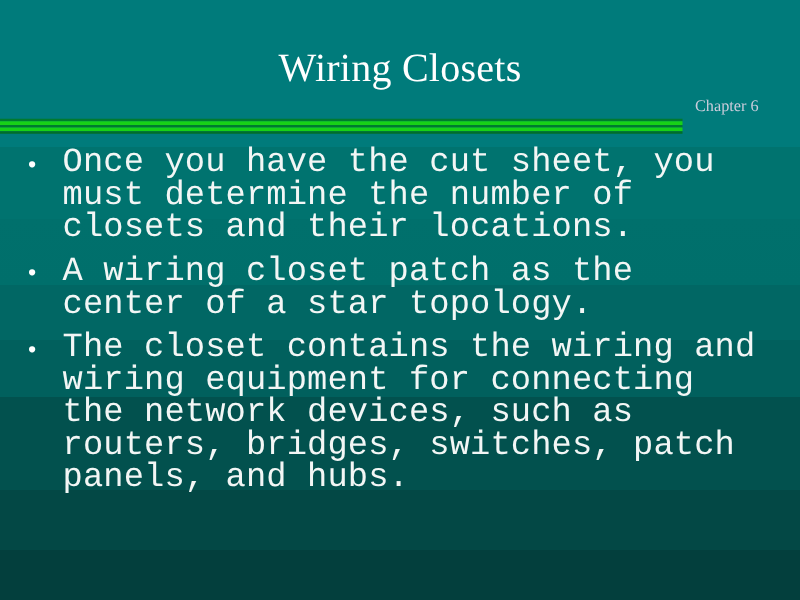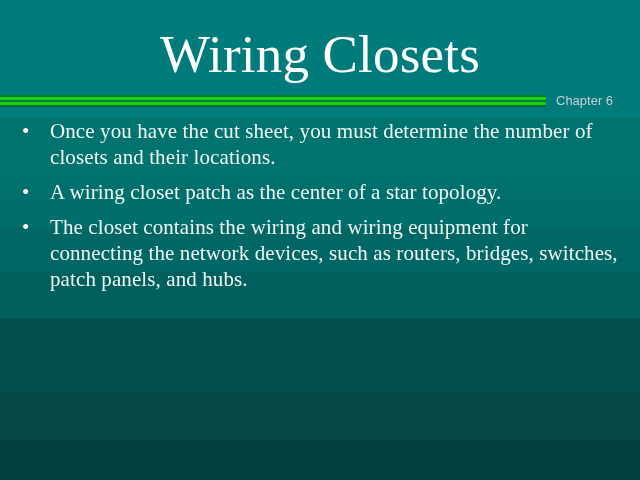--- a/index.html
+++ b/index.html
@@ -44,21 +44,21 @@
   
   #title-block {
     position: absolute;
     left: 0;
     top: 30px;
     width: 640px;
     text-align: center;
   }
   #slide-title {
     font-family: "Liberation Serif", serif;
-    font-size: 53px;
+    font-size: 32px;
     line-height: 48px;
     color: #ffffff;
     letter-spacing: 0.2px;
     white-space: nowrap;
   }
 
   
   #divider {
     position: absolute;
     left: 0;
@@ -94,22 +94,22 @@
   #divider .band-dark-bottom {
     top: 10px;
     height: 2px;
     background: #006e2a;
   }
 
   
   #chapter-label {
     position: absolute;
     left: 556px;
-    top: 93px;
-    font-family: Liberation Sans, sans-serif;
+    top: 77px;
+    font-family: Liberation Serif, serif;
     font-size: 13px;
     line-height: 16px;
     color: #c9ccdb;
     white-space: nowrap;
   }
 
   
   #bullet-list {
     position: absolute;
     left: 0;
@@ -125,22 +125,22 @@
   .bullet-marker {
     position: absolute;
     left: 22px;
     top: 0px;
     font-family: "Liberation Serif", serif;
     font-size: 21px;
     line-height: 26px;
     color: #ffffff;
   }
   .bullet-text {
-    font-family: Liberation Serif, serif;
-    font-size: 21px;
+    font-family: Liberation Mono, monospace;
+    font-size: 27px;
     line-height: 26px;
     color: #f2f6f5;
     letter-spacing: 0.1px;
   }
 </style>
 </head>
 <body>
 
 <div id="slide">
 

